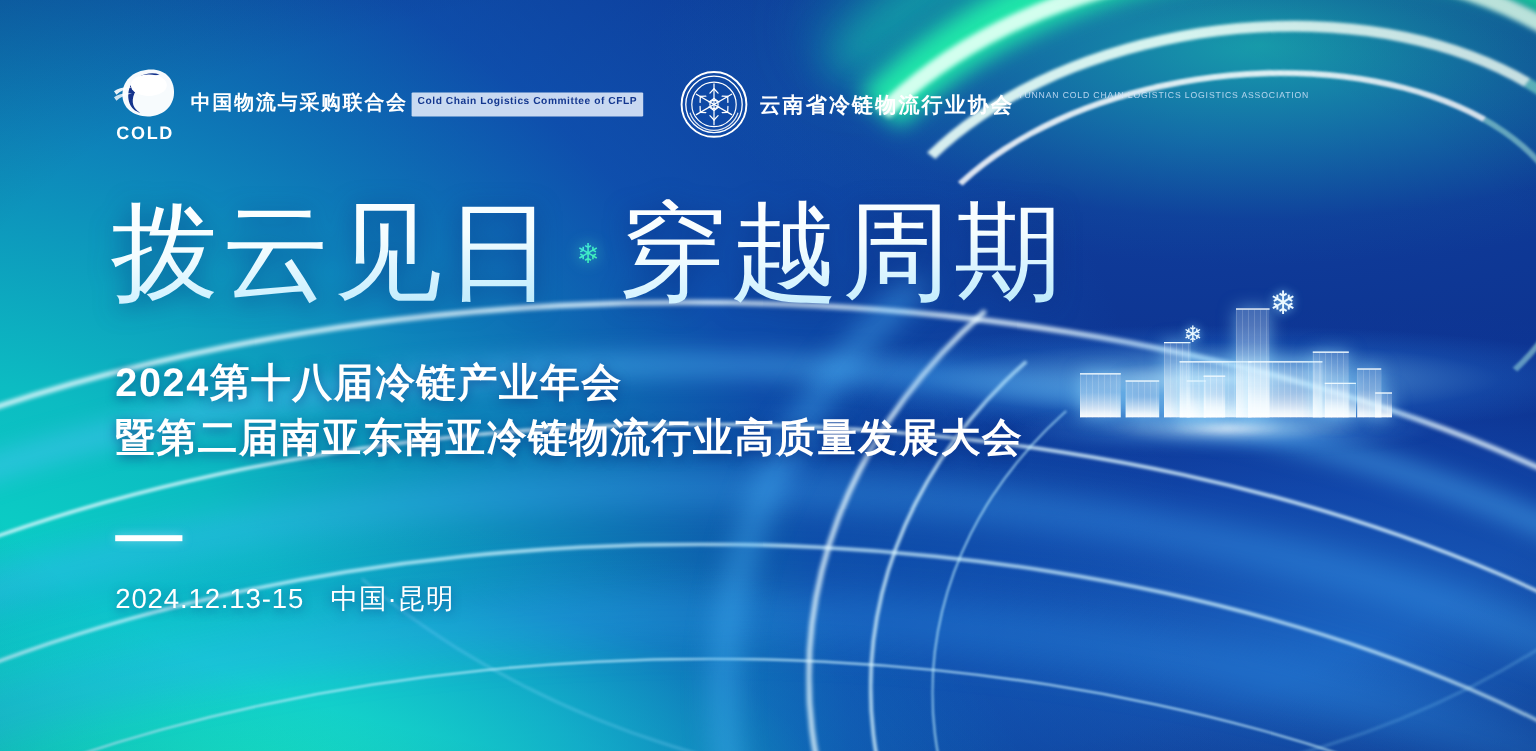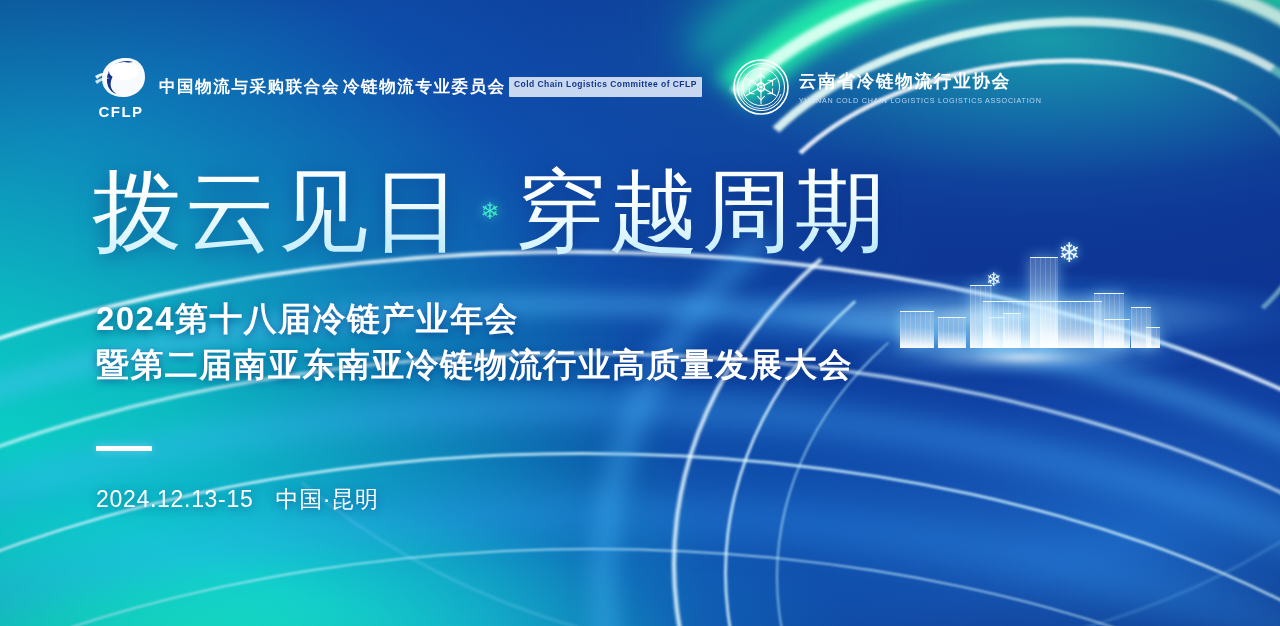--- a/index.html
+++ b/index.html
@@ -154,21 +154,21 @@
       color:#fff;font-size:15px;font-weight:bold;letter-spacing:1.4px;}
 
   .cflp-text{display:flex;flex-direction:row;gap:3px;}
   .cn-line{color:#fff;font-size:16.5px;font-weight:bold;letter-spacing:1.6px;
            line-height:1.18;white-space:nowrap;}
   .en-bar{background:rgba(226,236,250,.88);color:#13378f;font-size:8.5px;
           letter-spacing:.45px;padding:1.5px 5px;white-space:nowrap;
           font-weight:bold;border-radius:1px;}
 
   .ynl-mark{width:58px;height:58px;flex:0 0 auto;}
-  .ynl-text{display:flex;flex-direction:column;gap:3px;}
+  .ynl-text{display:flex;flex-direction:row;gap:3px;}
   .ynl-cn{color:#fff;font-size:17.5px;font-weight:bold;letter-spacing:1.8px;white-space:nowrap;}
   .ynl-en{color:rgba(214,230,252,.82);font-size:7.2px;letter-spacing:.72px;white-space:nowrap;}
 
   
   .headline{position:absolute;left:92px;top:166px;display:flex;align-items:center;gap:4px;}
   .hl-word{
     font-family:"DejaVu Sans","Liberation Sans",sans-serif;
     font-size:90px;font-weight:normal;letter-spacing:3px;line-height:1;
     background:linear-gradient(176deg,#ffffff 0%,#f4fdff 42%,#d5f3ff 72%,#b9e9fb 100%);
     -webkit-background-clip:text;background-clip:text;color:transparent;
@@ -262,25 +262,24 @@
 
     <div class="logo-unit">
       <div class="cflp-mark">
         <svg class="swoosh" viewBox="0 0 52 42" xmlns="http://www.w3.org/2000/svg">
           <path d="M8 23 C8 9 20 2 32 2 C44 2 51 10 51 21 C51 33 41 41 29 41 C17 41 8 34 8 23 Z" fill="#ffffff" opacity="0.97"></path>
           <path d="M14 17 C18 7 30 3 39 6 C31 7 22 12 18 22 C15 29 17 35 23 38 C14 36 11 26 14 17 Z" fill="#14338c"></path>
           <ellipse cx="30" cy="15" rx="15" ry="9" fill="#ffffff"></ellipse>
           <path d="M1 20 C5 17 11 16 16 17 C11 18 6 20 3 23 Z" fill="#ffffff" opacity="0.9"></path>
           <path d="M1 25 C5 22 11 21 16 22 C11 23 6 25 3 28 Z" fill="#ffffff" opacity="0.8"></path>
         </svg>
-        <div class="cflp-txt">CFLP</div>
+        <div class="cflp-txt">COLD</div>
       </div>
       <div class="cflp-text">
         <div class="cn-line">中国物流与采购联合会</div>
-        <div class="cn-line">冷链物流专业委员会</div>
         <div class="en-bar">Cold Chain Logistics Committee of CFLP</div>
       </div>
     </div>
 
     <div class="logo-unit">
       <svg class="ynl-mark" viewBox="0 0 58 58" xmlns="http://www.w3.org/2000/svg">
         <circle cx="29" cy="29" r="27" fill="none" stroke="#ffffff" stroke-width="1.6"></circle>
         <circle cx="29" cy="29" r="23.5" fill="none" stroke="#ffffff" stroke-width="1.1"></circle>
         <circle cx="29" cy="29" r="18.5" fill="none" stroke="#ffffff" stroke-width="1"></circle>
         <g stroke="#ffffff" stroke-width="1.05" stroke-linecap="round">

